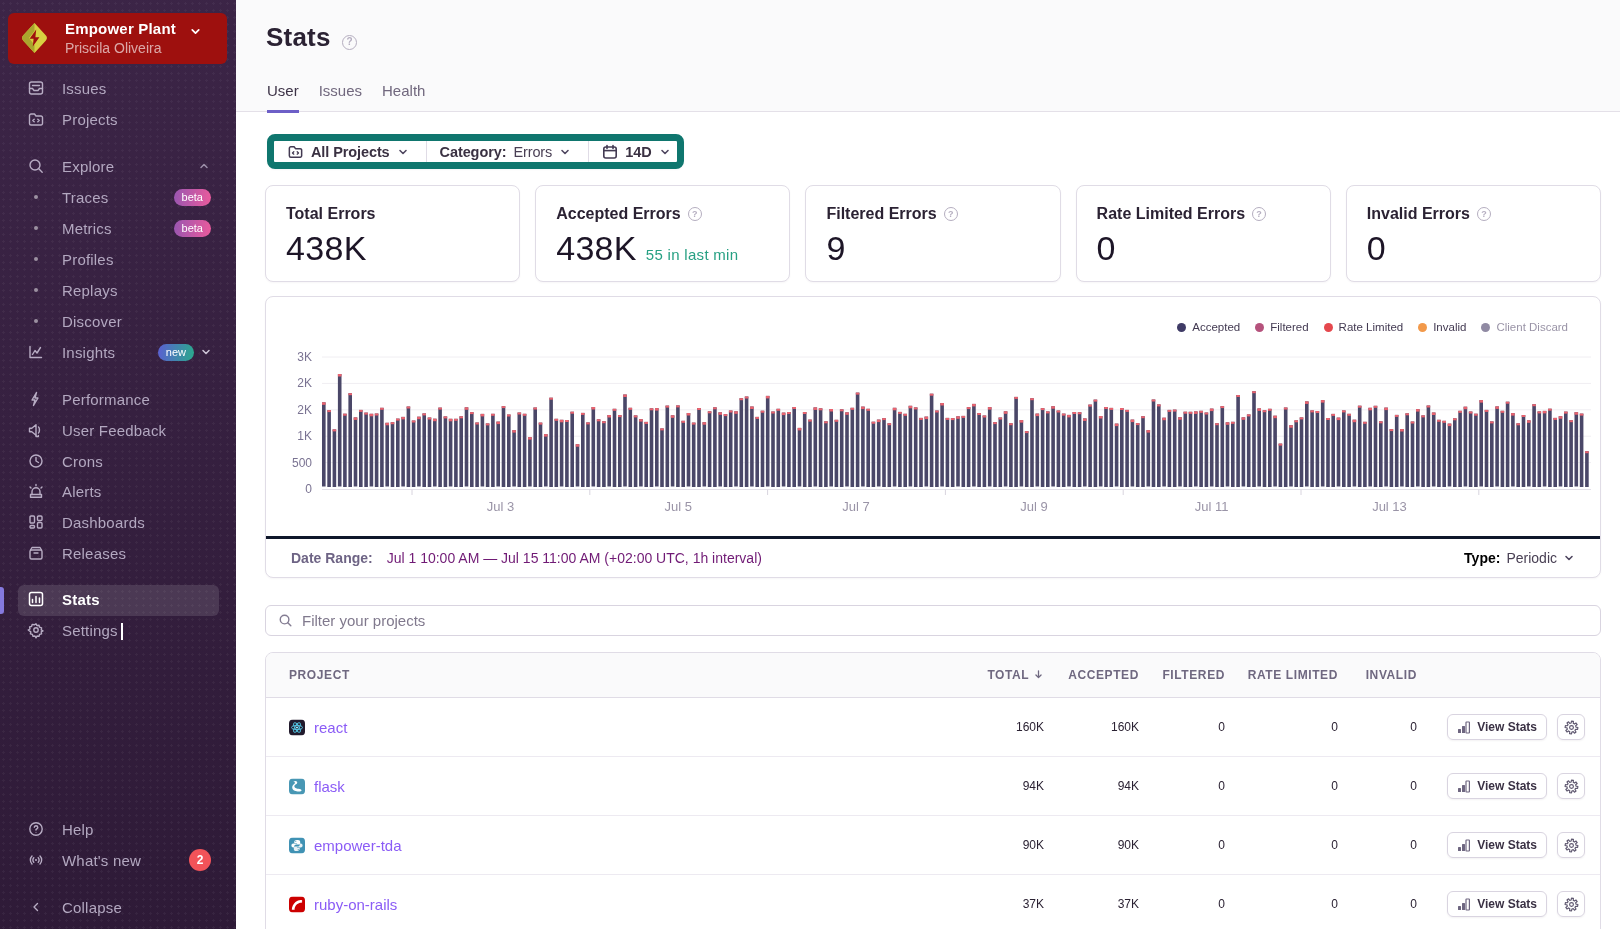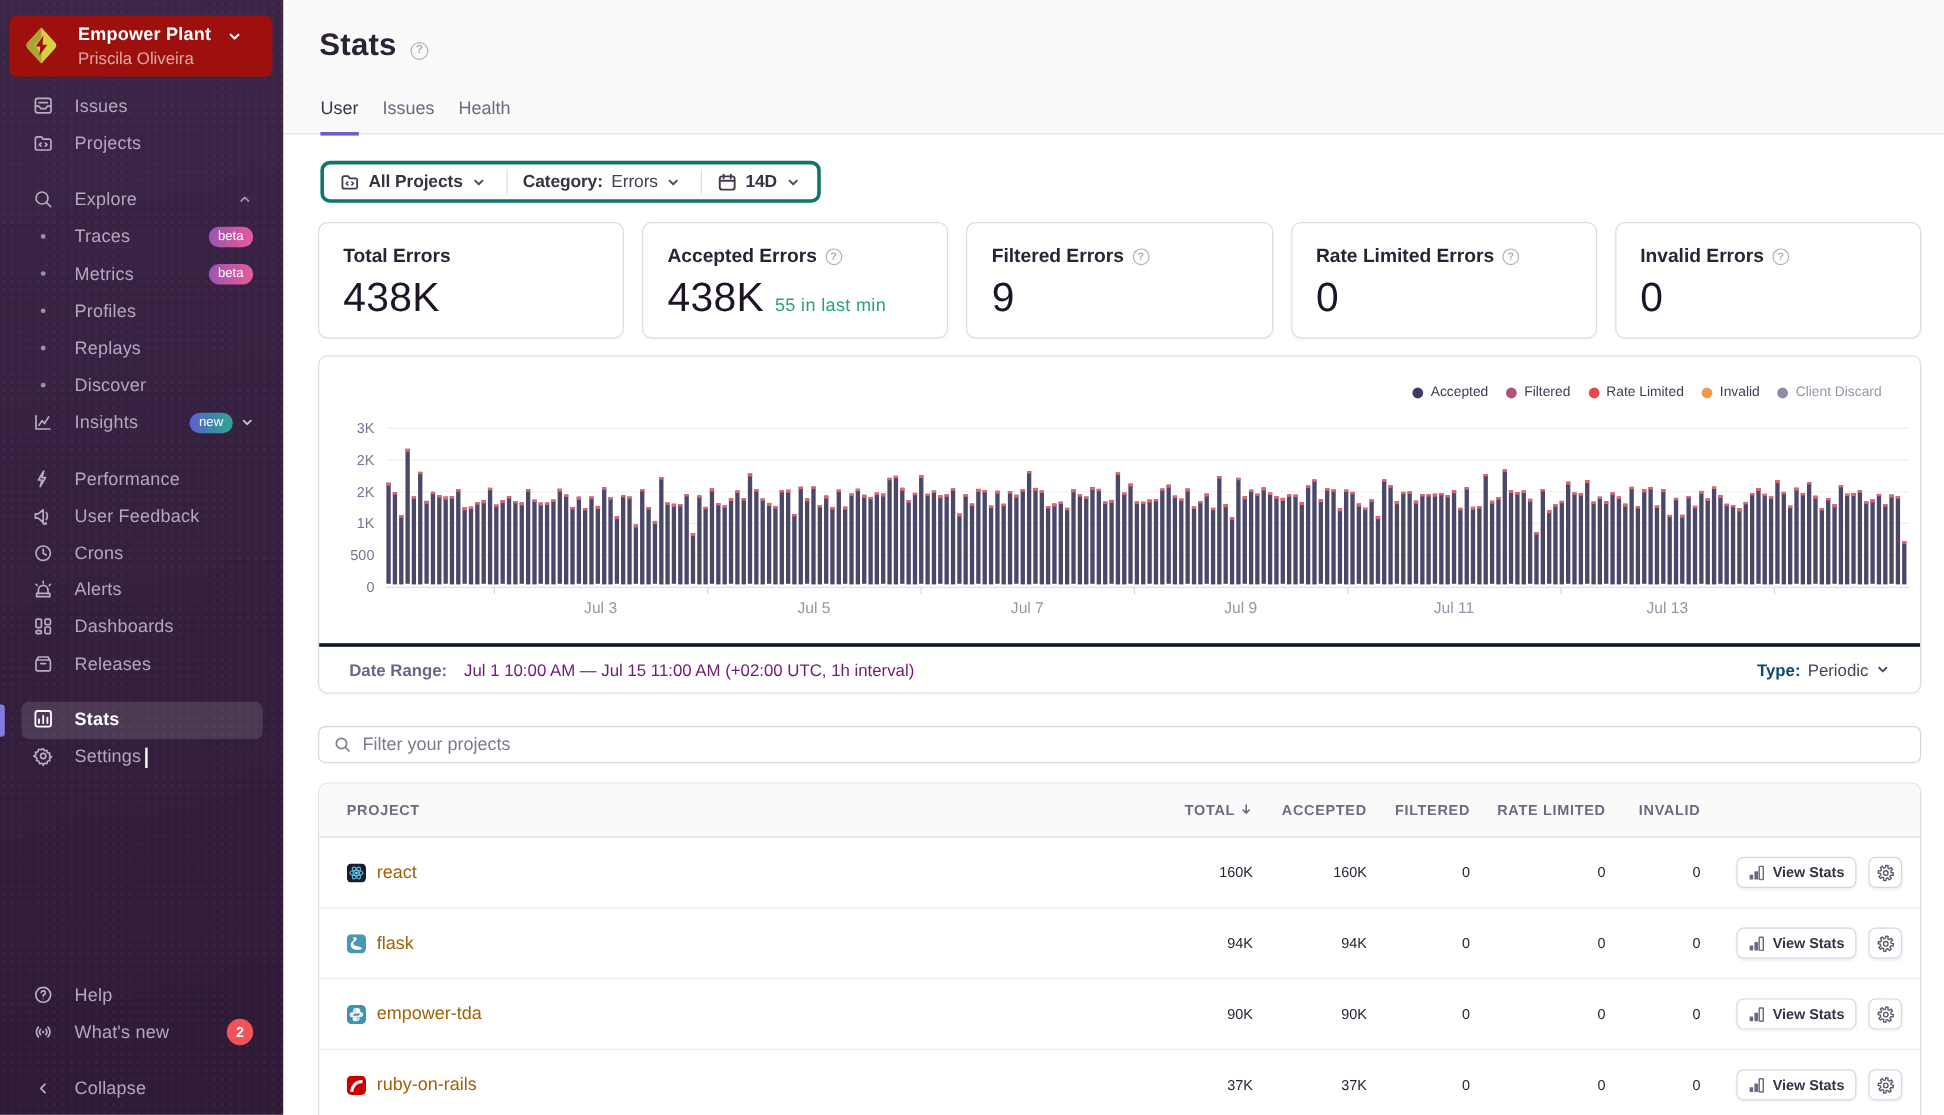--- a/index.html
+++ b/index.html
@@ -25,21 +25,21 @@
 .caret { position:absolute; left:121px; top:623px; width:1.5px; height:17px; background:#fff; }
 
 .main { position:absolute; left:236px; top:0; width:1384px; height:929px; background:#fff; }
 .phead { position:absolute; left:0; top:0; width:1384px; height:112px; background:#fafafb; border-bottom:1px solid #e4e0e8; }
 .ptitle { position:absolute; left:30px; top:22px; font-size:26px; font-weight:700; color:#2b2233; letter-spacing:.2px; }
 .ptq { position:absolute; left:106px; top:31px; }
 .tabs { position:absolute; left:31px; top:82px; display:flex; gap:20px; font-size:15px; }
 .tab { color:#71687e; padding-bottom:11px; }
 .tab.act { color:#3d3347; font-weight:400; border-bottom:3px solid #6d5fc7; }
 
-.fbar { position:absolute; left:31px; top:134px; width:417px; height:35px; border:3px solid #0f766e; border-radius:8px; background:#fff; box-shadow:0 1px 2px rgba(43,34,51,.04); display:flex; align-items:center; white-space:nowrap; }
+.fbar { position:absolute; left:31px; top:134px; width:417px; height:35px; border:7px solid #0f766e; border-radius:8px; background:#fff; box-shadow:0 1px 2px rgba(43,34,51,.04); display:flex; align-items:center; white-space:nowrap; }
 .fseg { display:flex; align-items:center; gap:7px; padding:0 17px 0 13px; height:100%; flex:none; }
 .fb, .fr { letter-spacing:-.1px; }
 .fdiv { width:1px; height:21px; background:#e0dce6; flex:none; }
 .fb { font-size:14.5px; font-weight:700; color:#3a3142; }
 .fr { font-size:14.5px; color:#493f54; }
 
 .cards { position:absolute; left:29px; top:185px; width:1336px; display:flex; gap:15px; }
 .card { flex:1; height:97px; background:#fff; border:1px solid #e0dce6; border-radius:8px; box-shadow:0 1px 2px rgba(43,34,51,.04); padding:19px 20px; }
 .ct { font-size:16px; font-weight:700; color:#2b2233; display:flex; align-items:center; gap:7px; }
 .cv { margin-top:6px; font-size:34px; color:#1d1527; letter-spacing:.3px; display:flex; align-items:baseline; }
@@ -47,32 +47,32 @@
 
 .chartcard { position:absolute; left:29px; top:296px; width:1336px; height:282px; background:#fff; border:1px solid #e0dce6; border-radius:8px; box-shadow:0 1px 2px rgba(43,34,51,.04); }
 .legend { position:absolute; right:32px; top:24px; display:flex; gap:15px; font-size:11.5px; }
 .li { display:flex; align-items:center; gap:6px; }
 .dot { width:9px; height:9px; border-radius:50%; display:block; }
 .chsvg { position:absolute; left:0; top:0; }
 .dr { position:absolute; left:0; bottom:0; width:100%; height:41px; border-top:3px solid #0f172a; display:flex; align-items:center; padding:0 25px; font-size:14px; }
 .dr .lab { font-weight:700; color:#6e6485; margin-right:14px; }
 .dr .val { color:#701a75;text-align:center; }
 .dr .right { margin-left:auto; display:flex; align-items:center; gap:6px; }
-.dr .right .lab2 { font-weight:700; color:#0c4a6e; }
+.dr .right .lab2 { font-weight:700; color:#000000; }
 .dr .right .v2 { color:#494054; }
 
 .search { position:absolute; left:29px; top:605px; width:1336px; height:31px; border:1px solid #d9d4e0; border-radius:6px; background:#fff; display:flex; align-items:center; padding:0 12px; gap:9px; }
 .search .ph { font-size:15px; color:#80798d; }
 
 .tbl { position:absolute; left:29px; top:652px; width:1336px; height:282px; background:#fff; border:1px solid #e0dce6; border-radius:8px 8px 0 0; overflow:hidden; }
 .th { position:relative; height:45px; background:#fafafb; border-bottom:1px solid #e0dce6; font-size:12px; font-weight:700; color:#6f6880; letter-spacing:.6px; }
 .th span, .tr span.num { position:absolute; top:50%; transform:translateY(-50%); }
 .tr { position:relative; height:59px; border-bottom:1px solid #edeaf1; }
 .pname { position:absolute; left:23px; top:50%; transform:translateY(-50%); display:flex; align-items:center; gap:9px; }
-.plink { font-size:15px; color:#a16207; }
+.plink { font-size:15px; color:#8b5cf6; }
 .num { font-size:12px; color:#2b2233; text-align:right; }
 .n1 { right:calc(100% - 778px); } .n2 { right:calc(100% - 873px); } .n3 { right:calc(100% - 959px); } .n4 { right:calc(100% - 1072px); } .n5 { right:calc(100% - 1151px); }
 .h1 { left:23px; }
 .btns { position:absolute; right:15px; top:50%; transform:translateY(-50%); display:flex; gap:10px; align-items:center; }
 .vbtn { display:flex; align-items:center; gap:6px; height:26px; padding:0 9px; border:1px solid #d9d4e0; border-radius:6px; box-shadow:0 1px 2px rgba(43,34,51,.06); }
 .vbtn b { font-size:12px; color:#3a3144; }
 .gbtn { display:flex; align-items:center; justify-content:center; width:28px; height:26px; border:1px solid #d9d4e0; border-radius:6px; box-shadow:0 1px 2px rgba(43,34,51,.06); }
 </style></head>
 <body>
 <div class="main">

